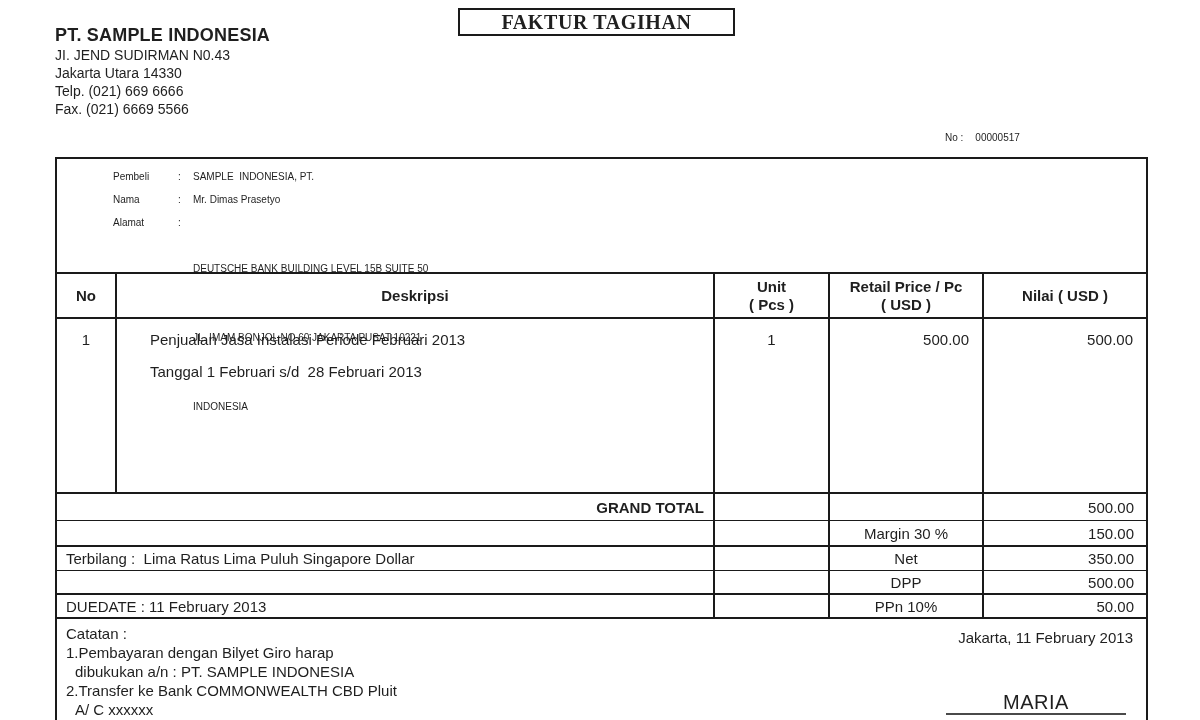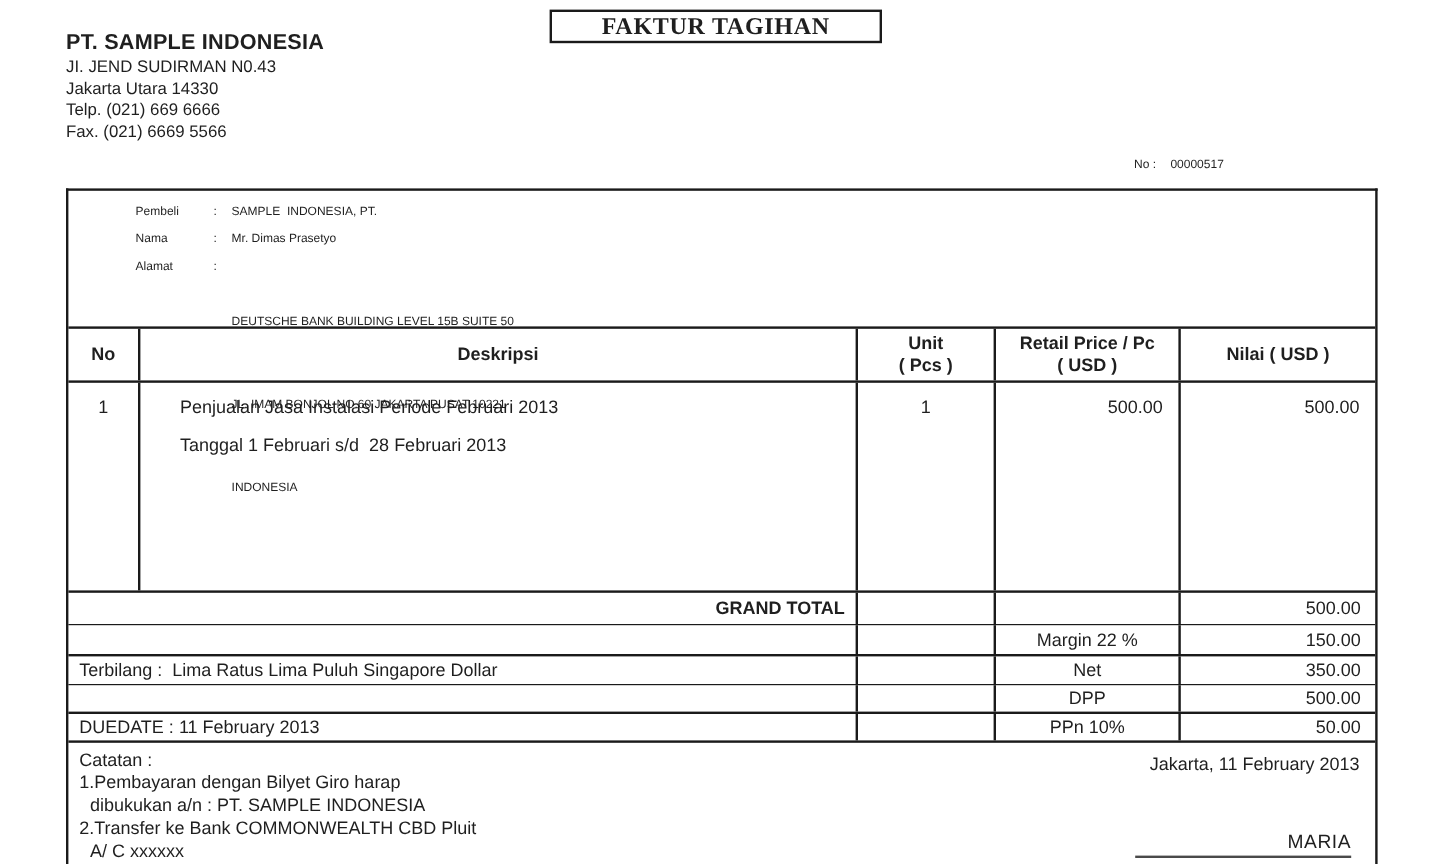--- a/index.html
+++ b/index.html
@@ -58,22 +58,22 @@
   .r-gt   { height:27px; border-bottom:1px solid var(--border); }
   .r-mrg  { height:26px; border-bottom:2px solid var(--border); }
   .r-terb { height:24px; border-bottom:1px solid var(--border); }
   .r-dpp  { height:24px; border-bottom:2px solid var(--border); }
   .r-due  { height:24px; border-bottom:2px solid var(--border); }
 
   
   .notes { position:relative; height:102px; font-size:15px; line-height:19px; padding:5px 0 0 9px; }
   .note-indent { padding-left:9px; }
   .sig-date { position:absolute; top:9px; right:13px; font-size:15px; }
-  .sig-name-block { position:absolute; right:20px; bottom:6px; width:180px; text-align:right;
-    border-bottom:2px solid #4a4a4a; padding-bottom:1px; font-size:16px; letter-spacing:0.5px; }
+  .sig-name-block { position:absolute; right:20px; bottom:6px; width:180px; text-align:center;
+    border-bottom:2px solid #4a4a4a; padding-bottom:1px; font-size:20px; letter-spacing:0.5px; }
 </style>
 </head>
 <body>
 
 <div class="company">
   <div class="company-name">PT. SAMPLE INDONESIA</div>
   <div class="company-line">JI. JEND SUDIRMAN N0.43</div>
   <div class="company-line">Jakarta Utara 14330</div>
   <div class="company-line">Telp. (021) 669 6666</div>
   <div class="company-line">Fax. (021) 6669 5566</div>
@@ -140,21 +140,21 @@
   <div class="grid4 srow r-gt">
     <div class="gt-cell">GRAND TOTAL</div>
     <div></div>
     <div></div>
     <div class="s-val">500.00</div>
   </div>
 
   <div class="grid4 srow r-mrg">
     <div class="s-left"></div>
     <div></div>
-    <div class="s-mid">Margin 22 %</div>
+    <div class="s-mid">Margin 30 %</div>
     <div class="s-val">150.00</div>
   </div>
 
   <div class="grid4 srow r-terb">
     <div class="s-left">Terbilang :  Lima Ratus Lima Puluh Singapore Dollar</div>
     <div></div>
     <div class="s-mid">Net</div>
     <div class="s-val">350.00</div>
   </div>
 

